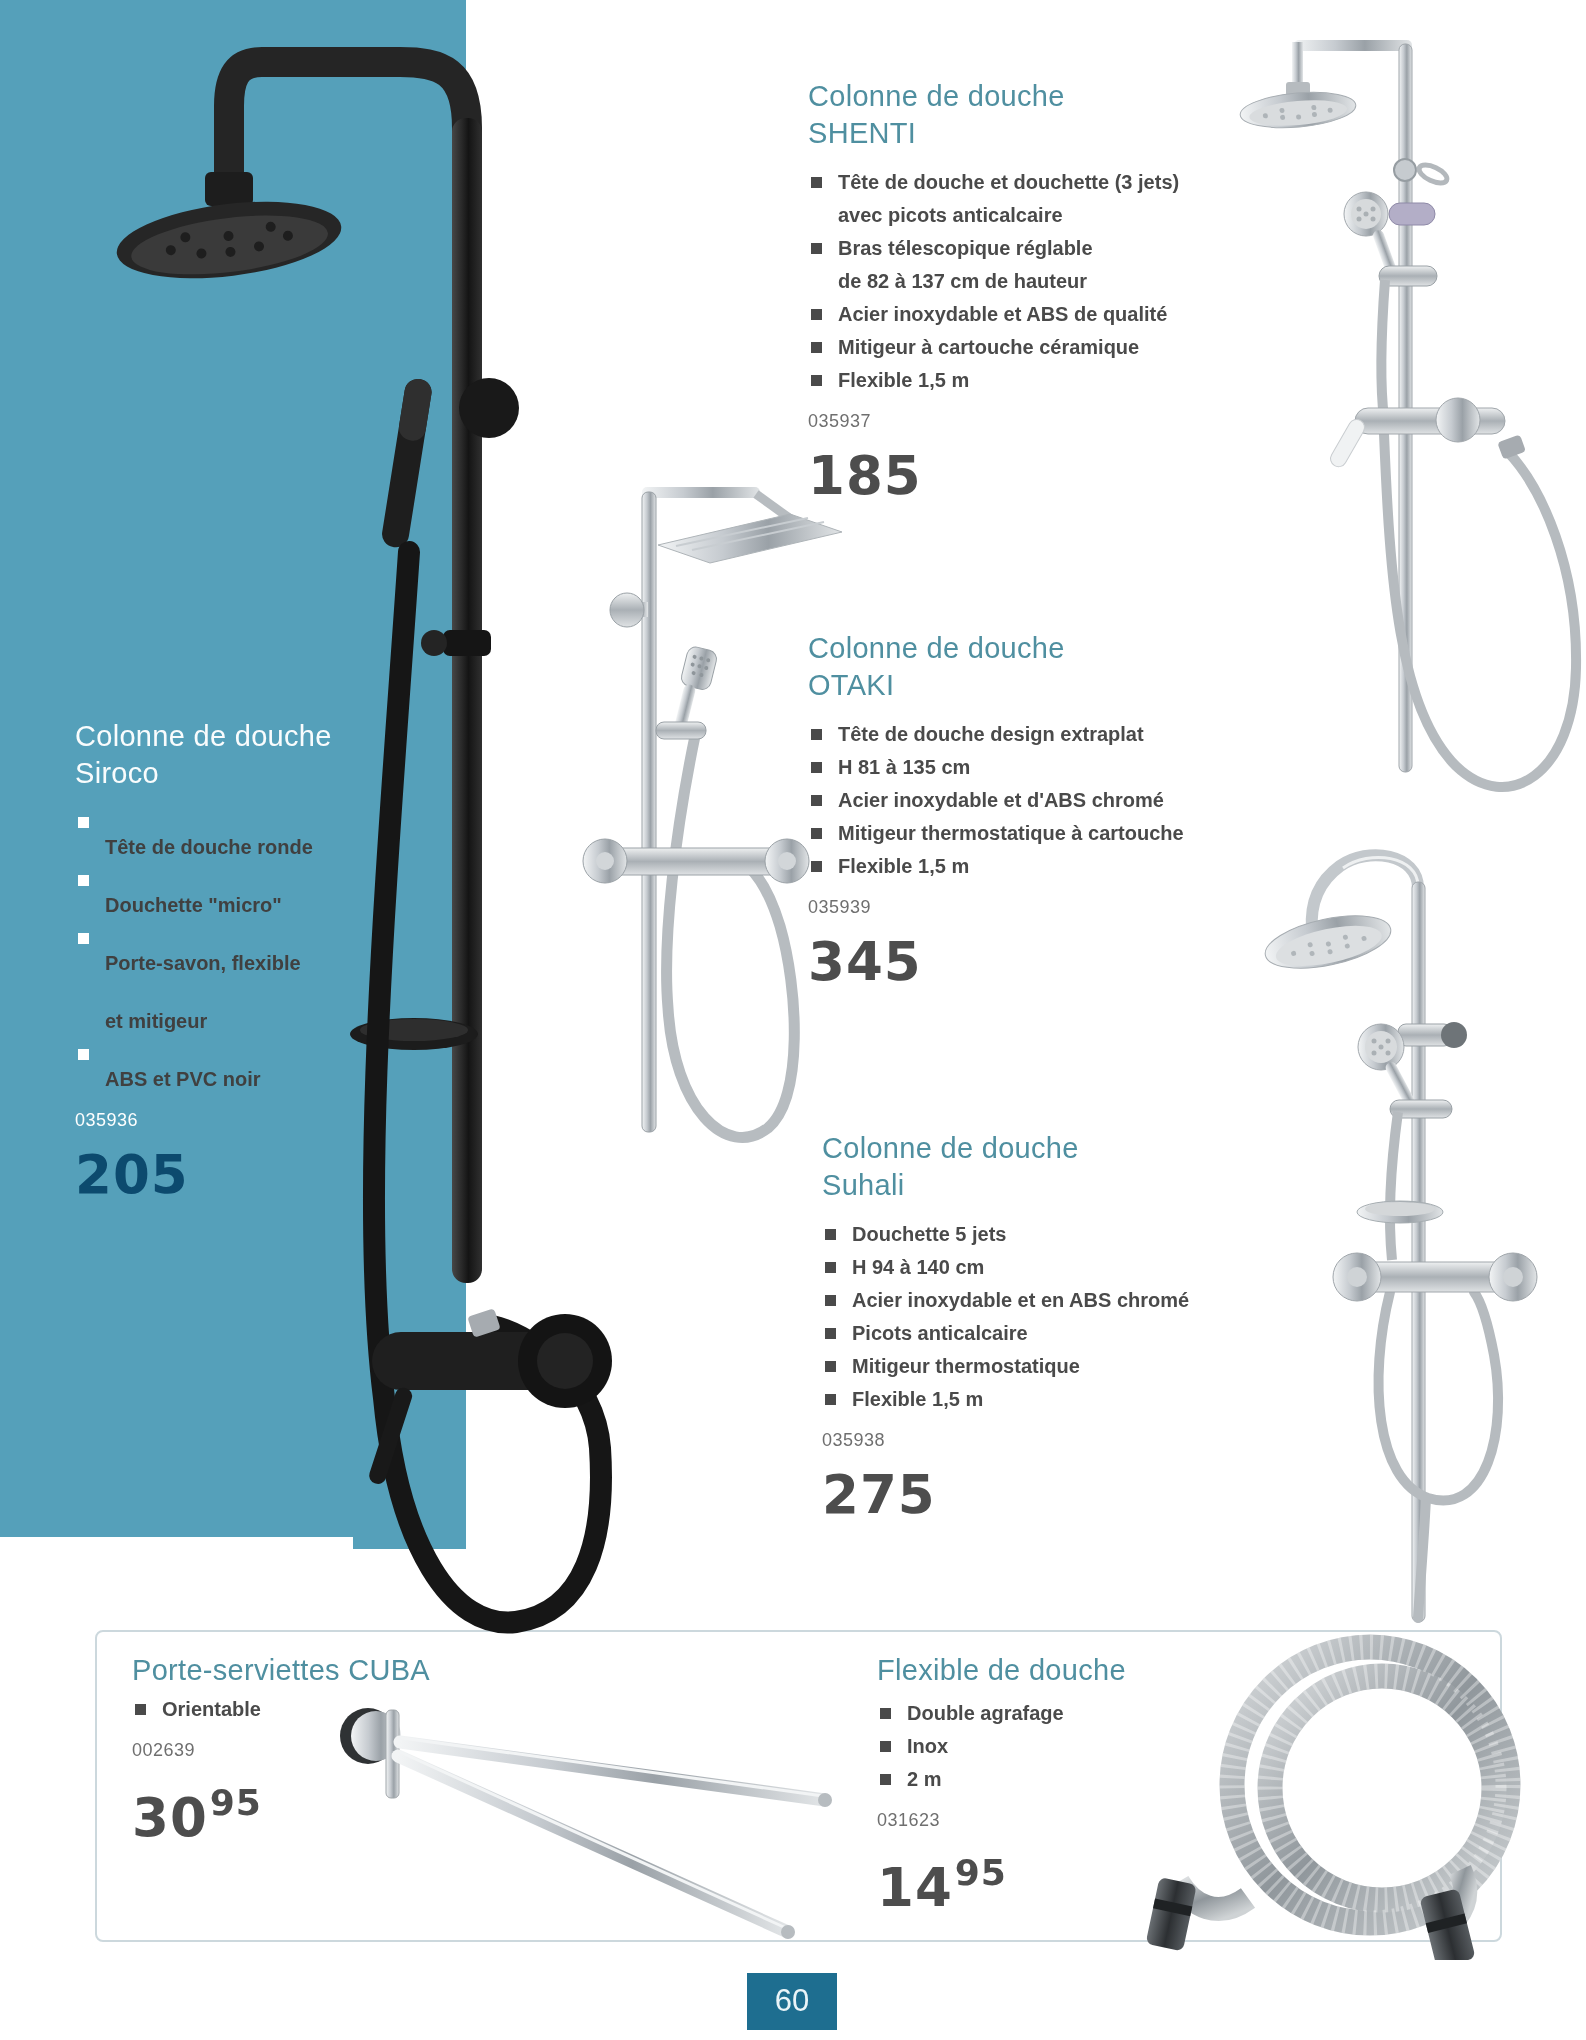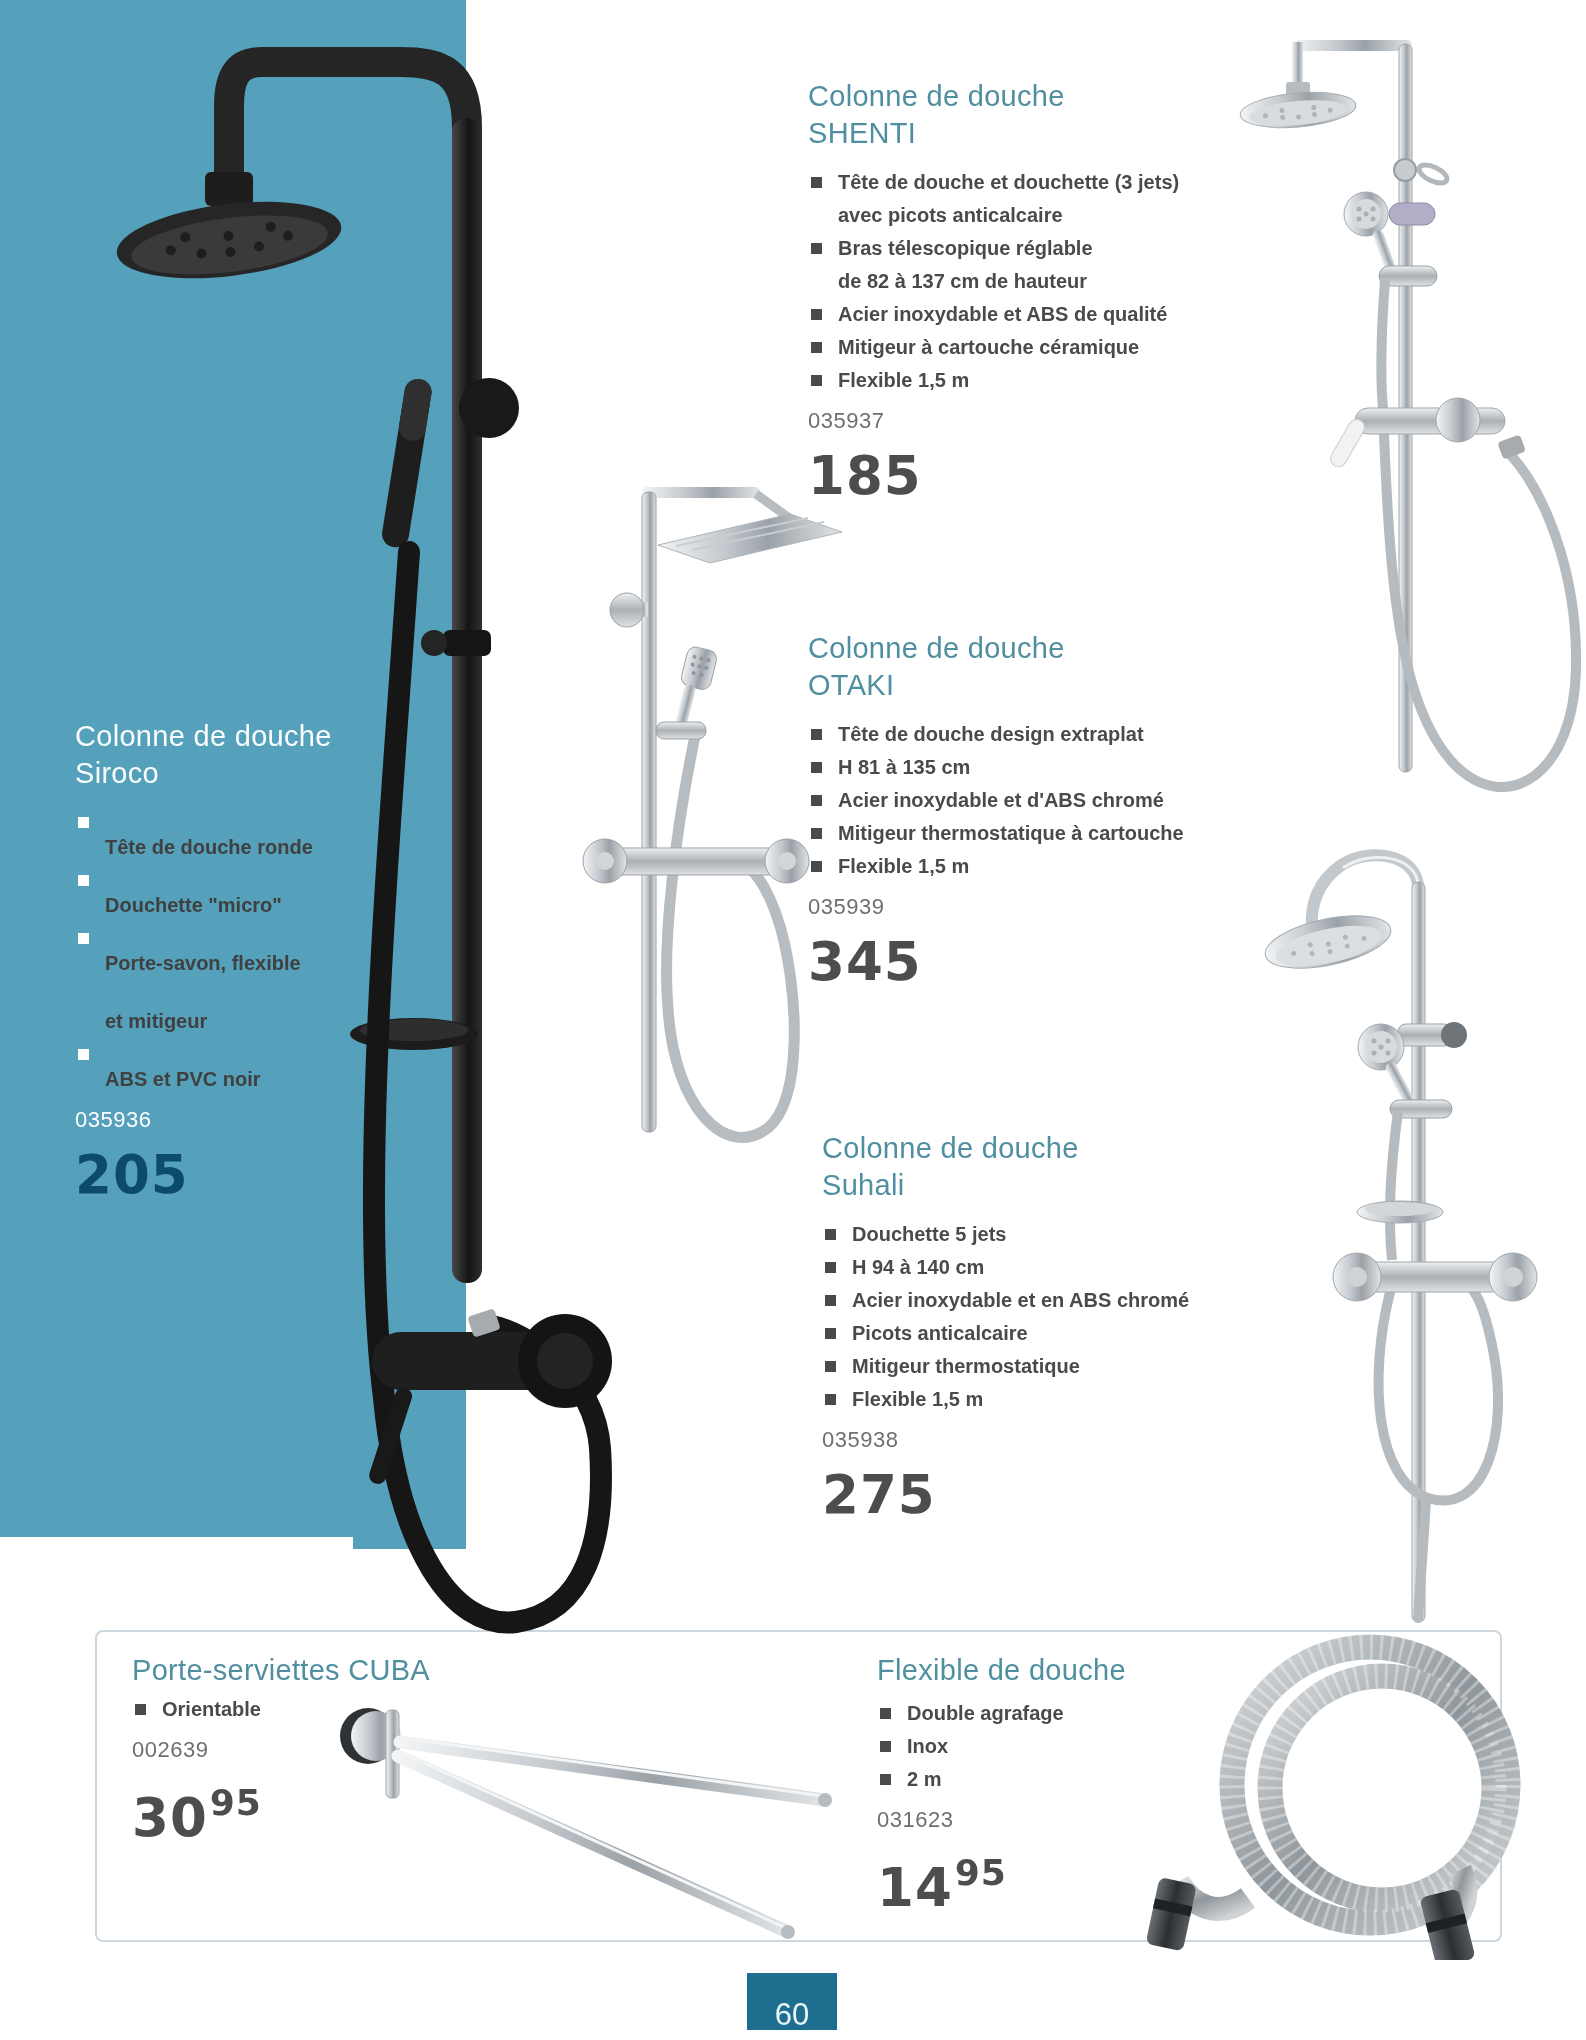--- a/index.html
+++ b/index.html
@@ -8,34 +8,34 @@
   
   .teal{background:#55a0ba;}
   
   .tb{position:absolute;z-index:2;white-space:nowrap;}
   .ph span{display:block;font-size:29px;line-height:37px;font-weight:400;color:#4f8fa0;letter-spacing:.3px;}
   .ph span:empty{display:none;}
   .bullets{margin-top:14px;}
   .b-row{display:flex;}
   .b-row .sq{flex:0 0 11px;width:11px;height:11px;margin:11px 16px 0 3px;background:#4a4a4a;}
   .b-row .b-text{font-size:20px;line-height:33px;font-weight:700;color:#4a4a4a;}
-  .code{font-size:22px;line-height:30px;color:#6f6f6f;margin-top:9px;letter-spacing:.5px;}
+  .code{font-size:18px;line-height:30px;color:#6f6f6f;margin-top:9px;letter-spacing:.5px;}
   .price{font-family:"DejaVu Sans",sans-serif;font-weight:700;font-size:53px;line-height:60px;color:#4d4d4d;margin-top:10px;letter-spacing:1px;}
   .price sup{font-size:36px;position:relative;top:-2px;margin-left:2px;}
   .price sup:empty{display:none;}
   
   .on-teal .ph span{color:rgba(255,255,255,.97);}
   .on-teal .b-row .sq{background:#fff;}
   .on-teal .b-row .b-text{color:#404040;margin-top:25px;}
   .on-teal .code{color:#fff;}
   .on-teal .price{color:#0c4a6e;}
   
   .footer-box{left:95px;top:1630px;width:1403px;height:308px;border:2px solid #ccd8dd;border-radius:8px;background:#fff;z-index:1;}
   
-  .page-badge{left:747px;top:1973px;width:90px;height:57px;background:#1e6e90;z-index:4;display:flex;align-items:flex-end;justify-content:center;}
+  .page-badge{left:747px;top:1973px;width:90px;height:57px;background:#1e6e90;z-index:4;display:flex;align-items:flex-start;justify-content:center;}
   .page-badge span{color:#eaf4f8;font-size:31px;line-height:31px;margin-top:12px;}
   svg.photo{position:absolute;z-index:3;pointer-events:none;}
 </style>
 </head>
 <body>
 
 <div class="page">
 
   <svg width="0" height="0" class="abs" aria-hidden="true">
     <defs>

